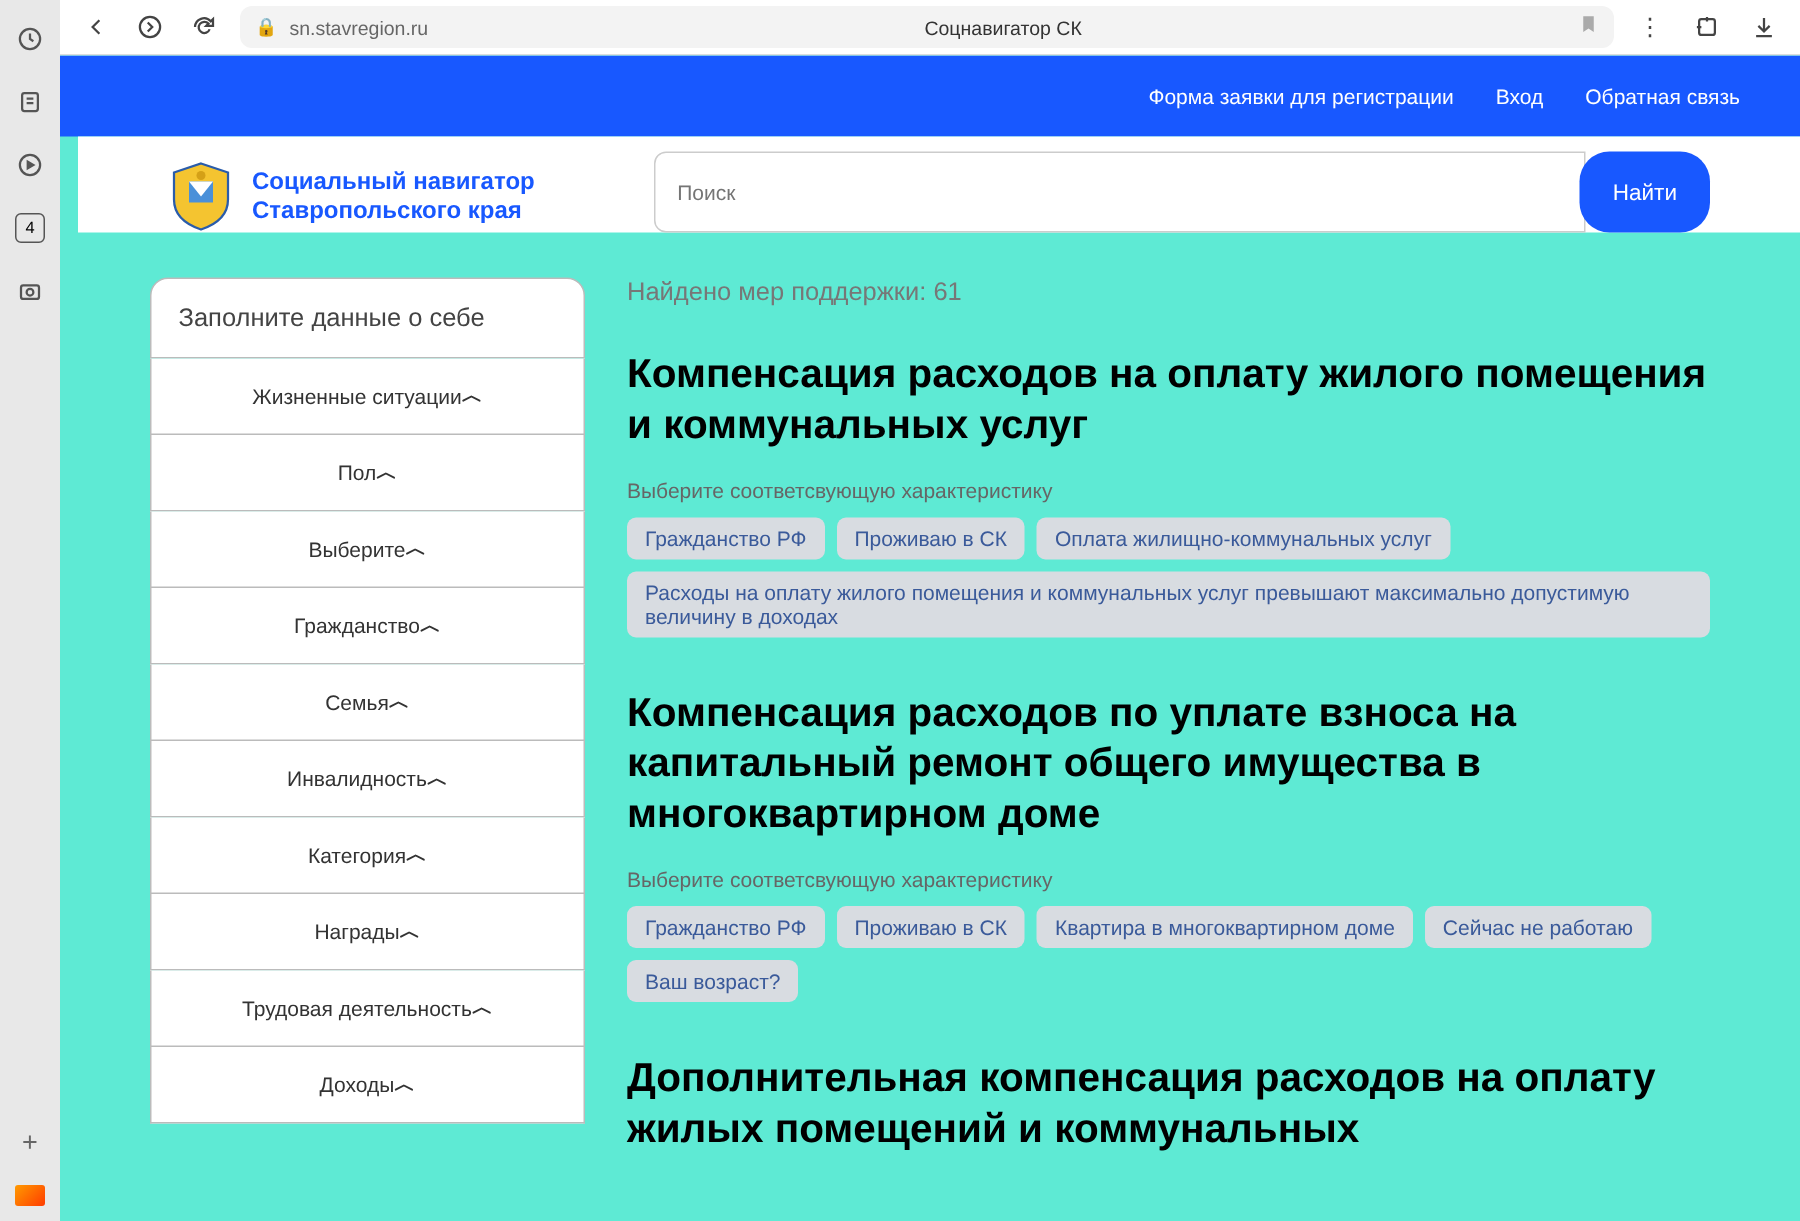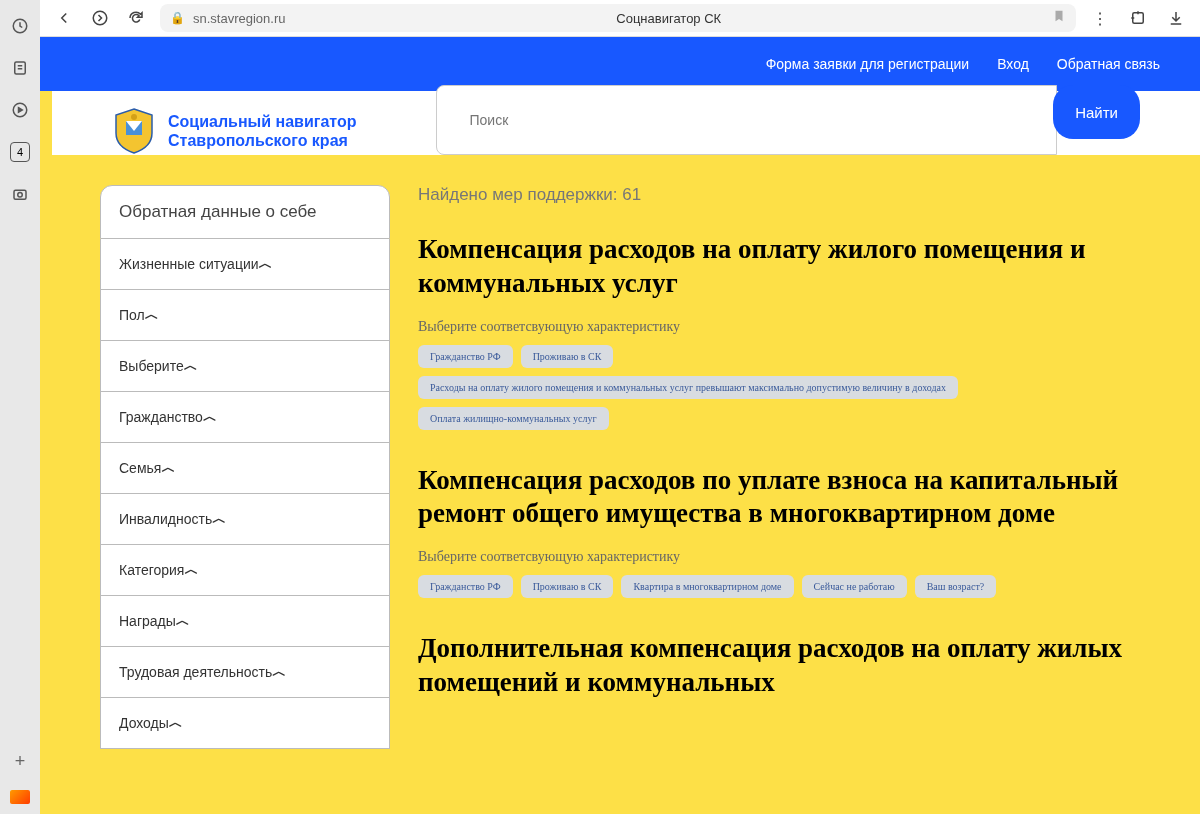--- a/index.html
+++ b/index.html
@@ -14,45 +14,45 @@
 
 .browser-top { position: absolute; left: 40px; top: 0; right: 0; height: 37px; background: #fff; display: flex; align-items: center; padding: 0 12px; gap: 12px; border-bottom: 1px solid #ddd; }
 .browser-top .nav-btn { width: 24px; height: 24px; display: flex; align-items: center; justify-content: center; color: #444; cursor: pointer; }
 .url-bar { flex: 1; display: flex; align-items: center; background: #f3f3f3; border-radius: 8px; height: 28px; padding: 0 10px; gap: 8px; }
 .url-bar .lock { color: #888; font-size: 12px; }
 .url-bar .url { color: #666; font-size: 13px; }
 .url-bar .title { flex: 1; text-align: center; color: #333; font-size: 13px; }
 .url-bar .bookmark { color: #aaa; }
 .top-right { display: flex; align-items: center; gap: 14px; }
 
-.page { position: absolute; left: 40px; top: 37px; right: 0; bottom: 0; background: #fde047; overflow: hidden; }
+.page { position: absolute; left: 40px; top: 37px; right: 0; bottom: 0; background: #5eead4; overflow: hidden; }
 .top-nav { background: #1858ff; height: 54px; display: flex; justify-content: flex-end; align-items: center; padding: 0 40px; gap: 28px; }
 .top-nav a { color: #fff; text-decoration: none; font-size: 14px; }
 
 .header-bar { background: #fff; height: 64px; display: flex; align-items: flex-end; padding: 0 60px; gap: 20px; margin-left: 12px; }
 .logo-block { display: flex; align-items: center; gap: 12px; }
 .crest { width: 44px; height: 48px; border-radius: 4px; }
 .logo-text { color: #1858ff; font-weight: bold; font-size: 16px; line-height: 1.2; }
 .search-wrap { flex: 1; display: flex; margin-left: 60px; }
-.search-input { flex: 1; border: 1px solid #ccc; border-radius: 8px 0 0 8px; padding: 0 32px; height: 70px; font-size: 14px; outline: none; }
+.search-input { flex: 1; border: 1px solid #ccc; border-radius: 8px 0 0 8px; padding: 0 14px; height: 54px; font-size: 14px; outline: none; }
 .search-btn { background: #1858ff; color: #fff; border: none; border-radius: 20px; padding: 0 22px; height: 54px; font-size: 15px; cursor: pointer; margin-left: -4px; }
 
 .content { display: flex; gap: 28px; padding: 30px 60px; }
 .sidebar { width: 290px; }
 .sidebar-title { border: 1px solid #bbb; border-radius: 12px 12px 0 0; padding: 16px 18px; font-size: 17px; color: #444; background: #fff; }
-.filter-item { border: 1px solid #bbb; border-top: none; padding: 16px 18px; font-size: 14px; color: #333; background: #fff; display: flex; justify-content: flex-start; align-items: center; cursor: pointer; }
+.filter-item { border: 1px solid #bbb; border-top: none; padding: 16px 18px; font-size: 14px; color: #333; background: #fff; display: flex; justify-content: center; align-items: center; cursor: pointer; }
 .chevron { font-weight: bold; }
 
 .main { flex: 1; }
 .results-count { color: #777; font-size: 17px; margin-bottom: 28px; }
-.measure { margin-bottom: 34px; font-family: Liberation Serif, serif; }
+.measure { margin-bottom: 34px; }
 .measure-title { font-size: 27px; font-weight: bold; line-height: 1.25; margin-bottom: 18px; }
 .char-label { color: #666; font-size: 14px; margin-bottom: 10px; }
 .tags { display: flex; flex-wrap: wrap; gap: 8px; }
-.tag { background: #d8dce1; color: #3a5a9a; padding: 6px 12px; border-radius: 6px; font-size: 10px; }
+.tag { background: #d8dce1; color: #3a5a9a; padding: 6px 12px; border-radius: 6px; font-size: 14px; }
 </style>
 </head>
 <body>
 
 <div class="browser-sidebar">
   <div class="side-icon">
       <svg width="18" height="18" viewBox="0 0 24 24" fill="none" stroke="currentColor" stroke-width="2">
         <circle cx="12" cy="12" r="9"></circle>
         <path d="M12 7v5l3 2"></path>
       </svg>
@@ -144,21 +144,21 @@
       </div>
     </div>
     <div class="search-wrap">
       <input class="search-input" placeholder="Поиск" style="">
       <button class="search-btn">Найти</button>
     </div>
   </div>
 
   <div class="content">
     <div class="sidebar">
-      <div class="sidebar-title">Обратная данные о себе</div>
+      <div class="sidebar-title">Заполните данные о себе</div>
       <div class="filter-item">
           <span>Жизненные ситуации</span>
           <span class="chevron">︿</span>
         </div>
       <div class="filter-item">
           <span>Пол</span>
           <span class="chevron">︿</span>
         </div>
       <div class="filter-item">
           <span>Выберите</span>
@@ -196,22 +196,22 @@
 
     <div class="main">
       <div class="results-count">Найдено мер поддержки: 61</div>
 
       <div class="measure">
         <h2 class="measure-title">Компенсация расходов на оплату жилого помещения и коммунальных услуг</h2>
         <div class="char-label">Выберите соответсвующую характеристику</div>
         <div class="tags">
           <span class="tag">Гражданство РФ</span>
           <span class="tag">Проживаю в СК</span>
+          <span class="tag">Оплата жилищно-коммунальных услуг</span>
           <span class="tag">Расходы на оплату жилого помещения и коммунальных услуг превышают максимально допустимую величину в доходах</span>
-          <span class="tag">Оплата жилищно-коммунальных услуг</span>
         </div>
       </div>
 
       <div class="measure">
         <h2 class="measure-title">Компенсация расходов по уплате взноса на капитальный ремонт общего имущества в многоквартирном доме</h2>
         <div class="char-label">Выберите соответсвующую характеристику</div>
         <div class="tags">
           <span class="tag">Гражданство РФ</span>
           <span class="tag">Проживаю в СК</span>
           <span class="tag">Квартира в многоквартирном доме</span>

